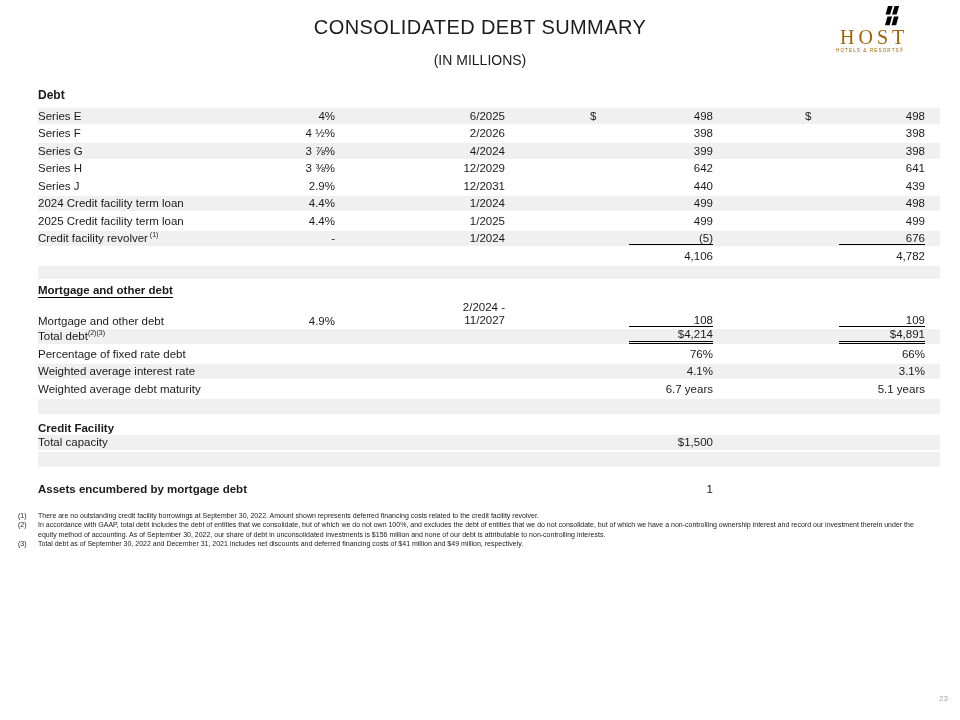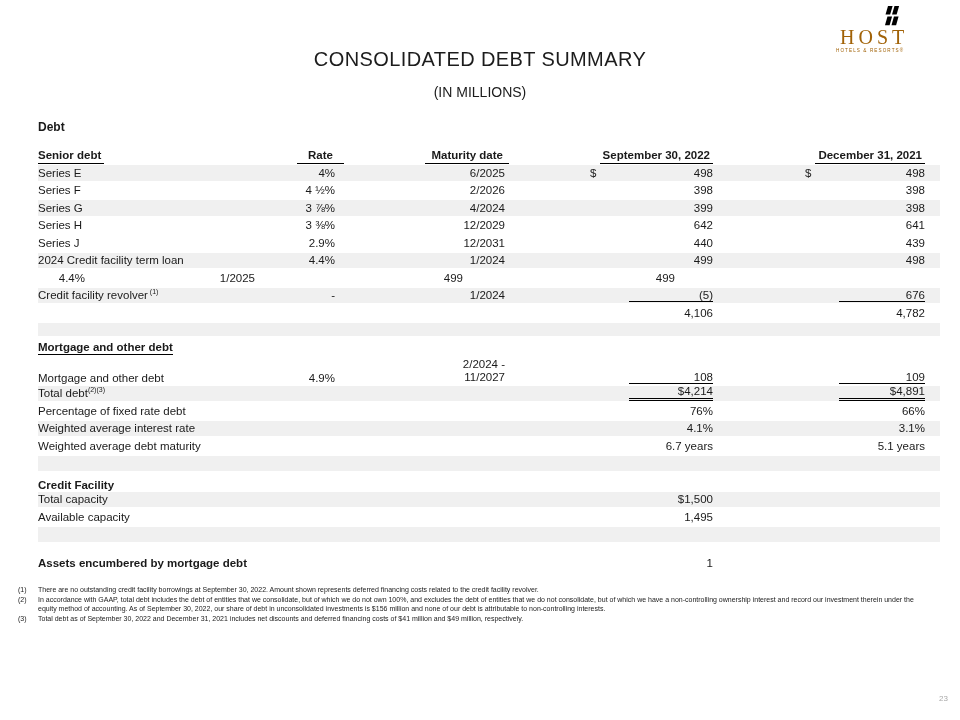--- a/index.html
+++ b/index.html
@@ -1,21 +1,21 @@
 <!DOCTYPE html>
 <html><head>
 <meta charset="utf-8">
 <style>
   html,body{margin:0;padding:0;background:#ffffff;}
   .slide{
     position:relative;width:960px;height:720px;background:#ffffff;overflow:hidden;
     font-family:"Liberation Sans","DejaVu Sans",sans-serif;color:#1a1a1a;
   }
   
-  .title{text-align:center;padding-top:48px;font-size:20px;letter-spacing:.4px;color:#1c1c1c;}
+  .title{text-align:center;padding-top:16px;font-size:20px;letter-spacing:.4px;color:#1c1c1c;}
   .subtitle{text-align:center;font-size:14px;margin-top:13px;color:#1c1c1c;}
   .logo{position:absolute;top:6px;right:16px;width:108px;text-align:left;color:#a16207;}
   .logo-mark{display:block;margin:0 auto;}
   .logo-name{font-family:"Liberation Serif","DejaVu Serif",serif;font-size:20px;letter-spacing:4px;text-indent:4px;line-height:20px;}
   .logo-tag{font-size:4.6px;letter-spacing:1.1px;margin-top:1px;}
   
   .tbl{margin:15px 0 0 38px;}
   .row{display:flex;align-items:center;width:902px;height:17.5px;font-size:11.5px;box-sizing:border-box;}
   .shaded{background:#f0f0f0;background-clip:padding-box;border-top:1.5px solid transparent;border-bottom:1.5px solid transparent;}
   .sp{width:902px;height:13px;}
@@ -70,27 +70,20 @@
 
   <div class="title">CONSOLIDATED DEBT SUMMARY</div>
   <div class="subtitle">(IN MILLIONS)</div>
 
   <div class="tbl">
 
     <div class="row debt-h">
       <span>Debt</span>
     </div>
 
-    <div class="row hdr-row">
-      <div class="c-label"><span class="hdr" style="padding-left:0;">Senior debt</span></div>
-      <div class="c-rate"><span class="hdr hdr-rate">Rate</span></div>
-      <div class="c-mat"><span class="hdr hdr-mat">Maturity date</span></div>
-      <div class="c-v1"><span class="hdr">September 30, 2022</span></div>
-      <div class="c-v2"><span class="hdr">December 31, 2021</span></div>
-    </div>
 
     <div class="row shaded">
       <div class="c-label">Series E</div>
       <div class="c-rate">4%</div>
       <div class="c-mat">6/2025</div>
       <div class="c-v1">
           <span class="dollar">$</span>
           <span class="val">498</span>
         </div>
       <div class="c-v2">
@@ -164,20 +157,21 @@
           <span></span>
           <span class="val">499</span>
         </div>
       <div class="c-v2">
           <span></span>
           <span class="val">498</span>
         </div>
     </div>
 
     <div class="row">
+      <div class="c-label">2025 Credit facility term loan</div>
       <div class="c-rate">4.4%</div>
       <div class="c-mat">1/2025</div>
       <div class="c-v1">
           <span></span>
           <span class="val">499</span>
         </div>
       <div class="c-v2">
           <span></span>
           <span class="val">499</span>
         </div>
@@ -300,30 +294,20 @@
       <div class="c-label">Total capacity</div>
       <div class="c-rate"></div>
       <div class="c-mat"></div>
       <div class="c-v1">
           <span></span>
           <span class="val">$1,500</span>
         </div>
       <div class="c-v2"></div>
     </div>
 
-    <div class="row">
-      <div class="c-label">Available capacity</div>
-      <div class="c-rate"></div>
-      <div class="c-mat"></div>
-      <div class="c-v1">
-          <span></span>
-          <span class="val">1,495</span>
-        </div>
-      <div class="c-v2"></div>
-    </div>
 
     <div class="sp shaded" style="height:15px;"></div>
     <div class="gap"></div>
 
     <div class="row">
       <div class="c-label bold">Assets encumbered by mortgage debt</div>
       <div class="c-rate"></div>
       <div class="c-mat"></div>
       <div class="c-v1">
           <span></span>

